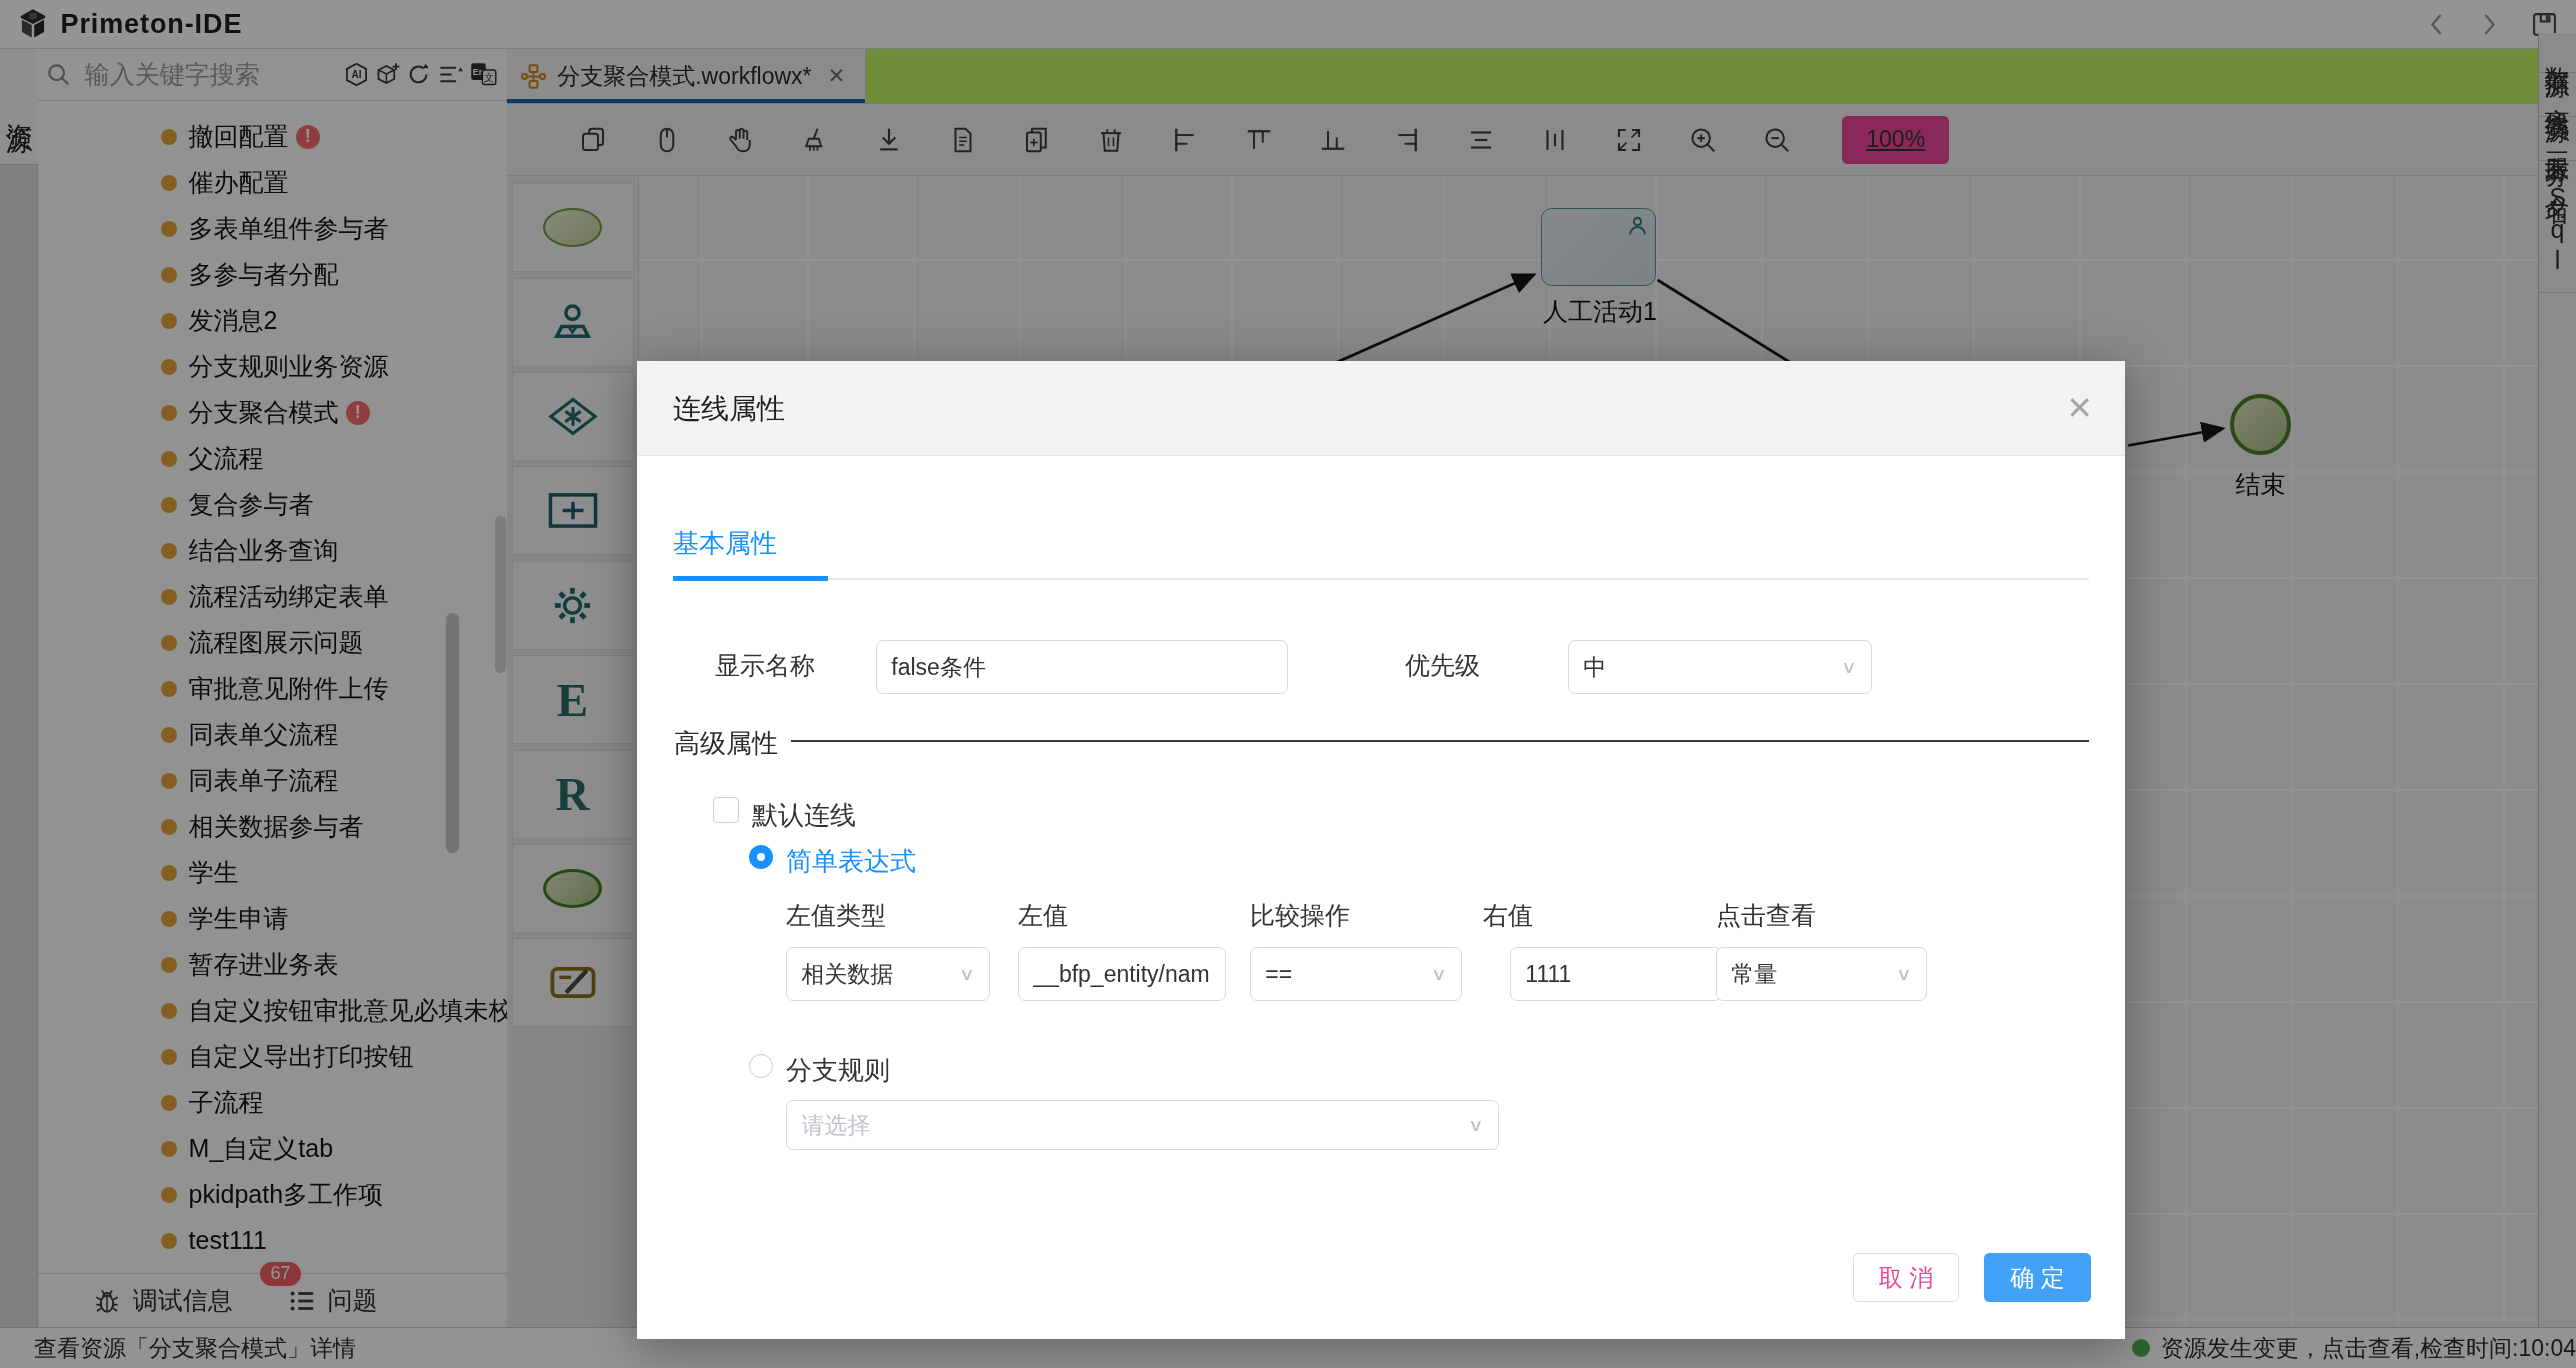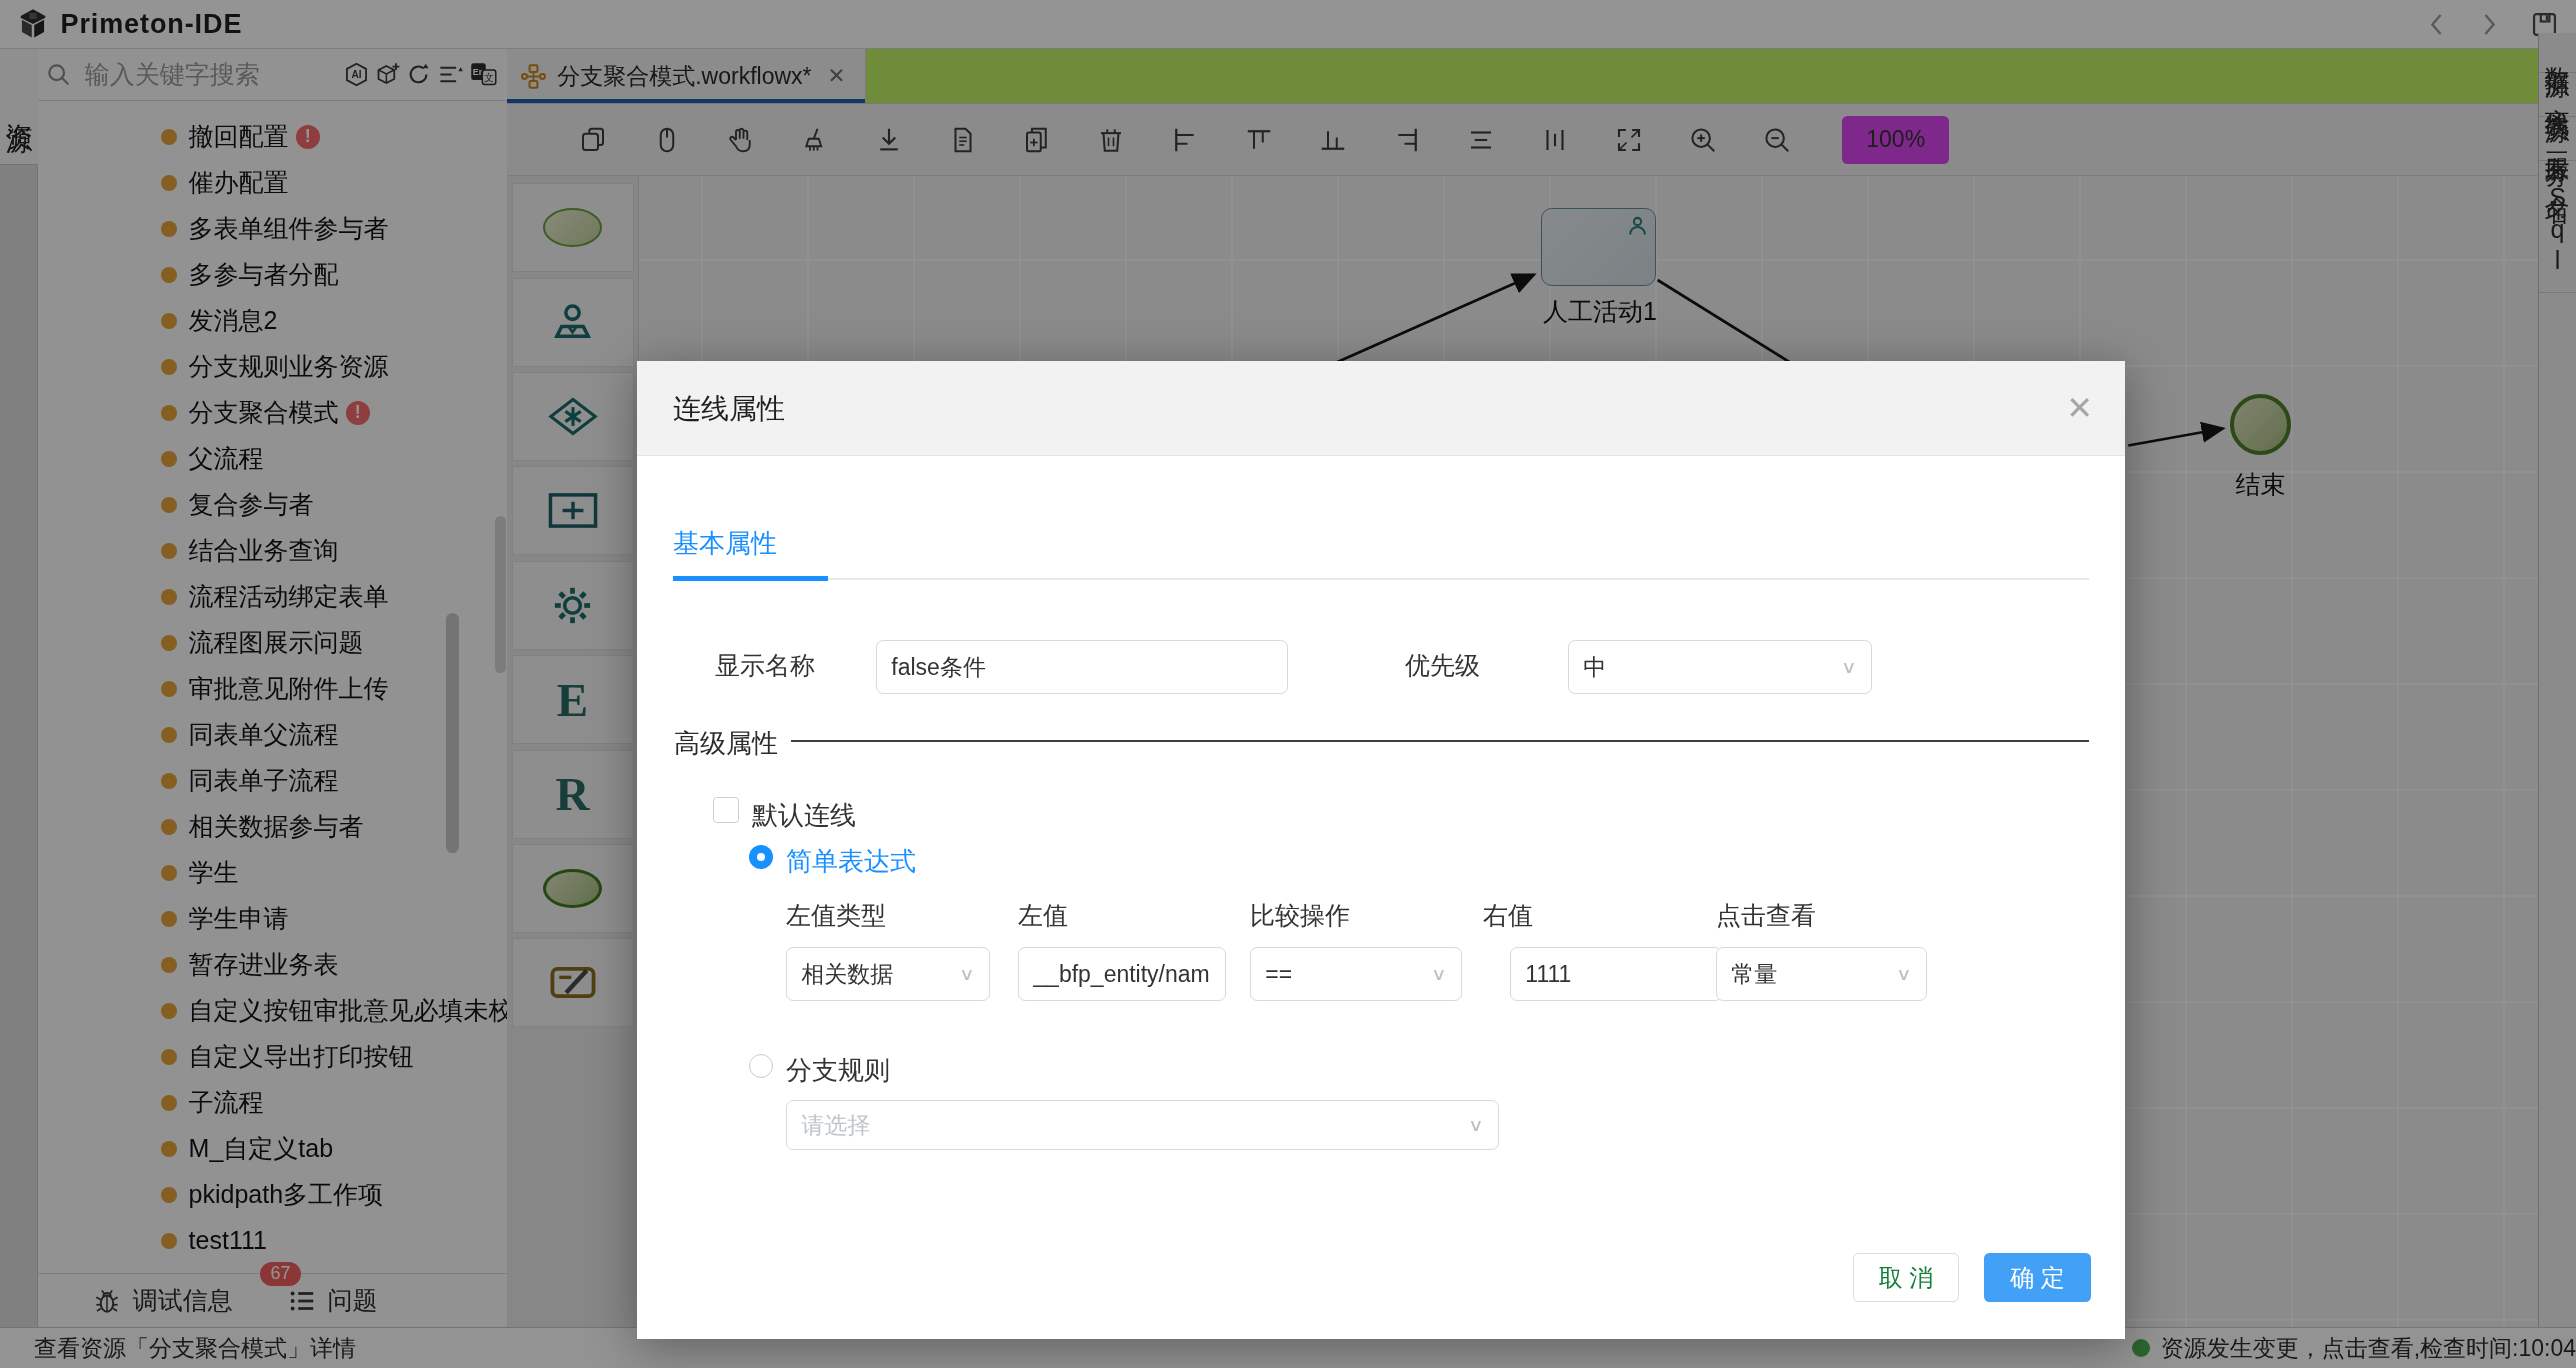--- a/index.html
+++ b/index.html
@@ -39,21 +39,21 @@
 
   
   #editor{position:absolute;left:507px;top:49px;width:2031px;height:1278px;background:#f0f0f0;}
   #tabbar{position:absolute;left:0;top:0;width:2031px;height:55px;background:#bef264;border-bottom:0.9px solid #cfcfcf;display:flex;align-items:flex-end;}
   .doc-tab{height:54px;background:#f1f1f1;display:flex;align-items:center;padding:0 19.7px 0 12.5px;gap:10.7px;position:relative;border-right:0.9px solid #d5d5d5;}
   .doc-tab .tab-label{font-size:23px;color:#2b2b2b;white-space:nowrap;}
   .doc-tab .tab-close{font-size:21.5px;color:#6e6e6e;margin-left:5.4px;}
   .doc-tab .active-line{position:absolute;left:0;bottom:0;width:100%;height:4.5px;background:#1665ad;}
   #wftoolbar{position:absolute;left:0;top:55px;width:2031px;height:72px;background:#efefef;border-bottom:0.9px solid #dadada;display:flex;align-items:center;gap:42px;padding-left:70px;}
   .tool-btn{width:32px;height:32px;display:flex;align-items:center;justify-content:center;}
-  .zoom-chip{width:107px;height:48px;background:#d946ef;border-radius:5.4px;display:flex;align-items:center;justify-content:center;font-size:23px;color:#333;margin-left:7.2px;}
+  .zoom-chip{width:107px;height:48px;background:#ec4899;border-radius:5.4px;display:flex;align-items:center;justify-content:center;font-size:23px;color:#333;margin-left:7.2px;text-decoration:underline;}
 
   
   #canvas{position:absolute;left:0;top:127px;width:2031px;height:1151px;background:#f0f0f0;
     background-image:linear-gradient(#fafafa 1.8px,transparent 1.8px),linear-gradient(90deg,#fafafa 1.8px,transparent 1.8px);
     background-size:106px 106px;background-position:-18px -23px;}
   #palette{position:absolute;left:0;top:0;width:132px;height:1151px;background:#e9e9e9;border-right:0.9px solid #d6d6d6;padding-top:7.2px;}
   .pal-cell{width:122px;height:89px;margin:0 auto 5.4px auto;background:#f5f5f5;border:0.9px solid #dedede;display:flex;align-items:center;justify-content:center;}
   .pal-ellipse{width:59px;height:39px;border-radius:50%;border:2.7px solid #6a9e3f;background:linear-gradient(135deg,#e9efd4,#c2cf9a);}
   .pal-ellipse.end{border:3.6px solid #3f7d21;background:linear-gradient(135deg,#dfe6c6,#aabf83);}
   .pal-letter{font-family:"Liberation Serif","DejaVu Serif",serif;font-size:47px;font-weight:700;color:#2a6b66;}
@@ -84,21 +84,21 @@
   .sel-box .chev{margin-left:auto;color:#bfbfbf;font-size:21.5px;transform:scaleY(.8);}
   .sel-box.placeholder{color:#c0c4cc;}
   #adv-label{position:absolute;left:37px;top:365px;font-size:26px;color:#2b2b2b;}
   #adv-rule{position:absolute;left:154px;top:379px;width:1298px;height:1.8px;background:#3f3f3f;}
   .checkbox{position:absolute;left:76px;top:436px;width:26px;height:26px;border:1.8px solid #cfcfcf;border-radius:3.6px;background:#fff;}
   .radio{position:absolute;width:24px;height:24px;border-radius:50%;}
   .radio.sel{background:#1890ff;}
   .radio.sel::after{content:"";position:absolute;left:8px;top:8px;width:8px;height:8px;border-radius:50%;background:#fff;}
   .radio.unsel{border:1.8px solid #ccc;background:#fff;}
   .dlg-btn{position:absolute;top:892px;height:49px;border-radius:5.4px;display:flex;align-items:center;justify-content:center;font-size:24px;}
-  #btn-cancel{left:1216px;width:106px;background:#fff;border:1.8px solid #dcdcdc;color:#15803d;}
+  #btn-cancel{left:1216px;width:106px;background:#fff;border:1.8px solid #dcdcdc;color:#ec4899;}
   #btn-confirm{left:1347px;width:107px;background:#42a1f6;color:#fff;}
 
   svg{display:block;}
 </style>
 </head>
 <body>
 
 <div id="screen">
 
   <div id="titlebar">

